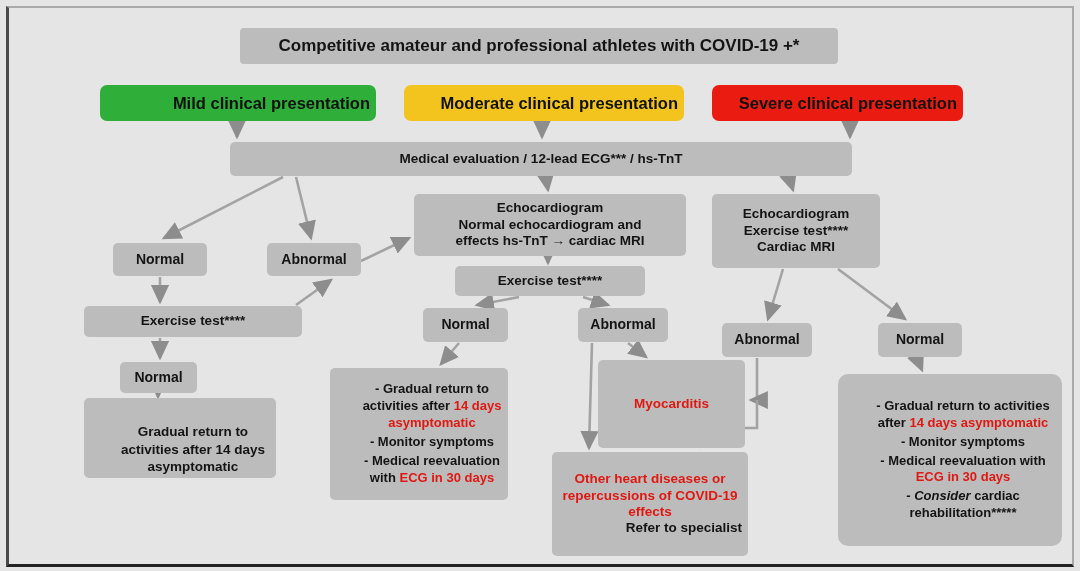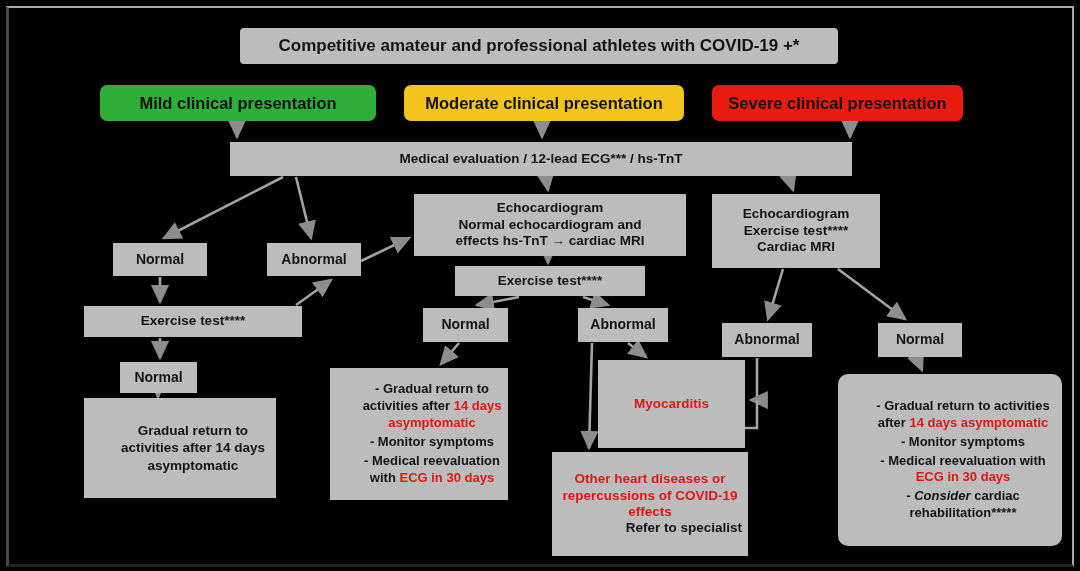--- a/index.html
+++ b/index.html
@@ -1,19 +1,19 @@
 <!DOCTYPE html>
 <html><head>
 <meta charset="utf-8">
 <style>
   html,body{margin:0;padding:0;background:#ffffff;font-family:"Liberation Sans",sans-serif;}
-  #stage{position:relative;width:1080px;height:571px;background:#000000;overflow:hidden;}
+  #stage{position:relative;width:1080px;height:571px;background:#e5e5e5;overflow:hidden;}
   .frame{position:absolute;left:6px;top:6px;right:6px;bottom:4px;border:2px solid #a9a9a9;border-left:3px solid #4a4a4a;border-bottom:3px solid #222;pointer-events:none;}
-  .gbox{position:absolute;background:#bcbcbc;border-radius:0;display:flex;flex-direction:column;align-items:center;justify-content:center;text-align:center;color:#141414;font-weight:700;line-height:1.22;padding:2px 6px;box-sizing:border-box;}
-  .tier{border-radius:7px;font-size:16.5px;color:#111;}
+  .gbox{position:absolute;background:#bcbcbc;border-radius:5px;display:flex;flex-direction:column;align-items:center;justify-content:center;text-align:center;color:#141414;font-weight:700;line-height:1.22;padding:2px 6px;box-sizing:border-box;}
+  .tier{border-radius:7px;font-size:16.5px;color:#111;align-items:flex-end;}
   .title-box{font-size:17px;border-radius:4px;}
   .small{font-size:13.5px;}
   .label{font-size:14px;}
   .outcome{font-size:13px;line-height:1.3;padding-left:32px;}
   .outcome .bullet{margin:1px 0;}
   .red{color:#e01812;}
   .arrows{position:absolute;left:0;top:0;pointer-events:none;}
 </style>
 </head>
 <body>
@@ -76,21 +76,21 @@
   </div>
   <div class="gbox label" style="left:267px;top:243px;width:94px;height:33px;">
     <span>Abnormal</span>
   </div>
   <div class="gbox small" style="left:84px;top:306px;width:218px;height:31px;">
     <span>Exercise test****</span>
   </div>
   <div class="gbox label" style="left:120px;top:362px;width:77px;height:31px;">
     <span>Normal</span>
   </div>
-  <div class="gbox outcome" style="left:84px;top:398px;width:192px;height:100px;font-size:13.5px;">
+  <div class="gbox outcome" style="left:84px;top:398px;width:192px;height:80px;font-size:13.5px;justify-content:flex-end;">
     <span>Gradual return to activities after 14 days asymptomatic</span>
   </div>
 
   <div class="gbox small" style="left:414px;top:194px;width:272px;height:62px;">
     <div>Echocardiogram</div>
     <div>Normal echocardiogram and</div>
     <div>effects hs-TnT → cardiac MRI</div>
   </div>
   <div class="gbox small" style="left:455px;top:266px;width:190px;height:30px;">
     <span>Exercise test****</span>

